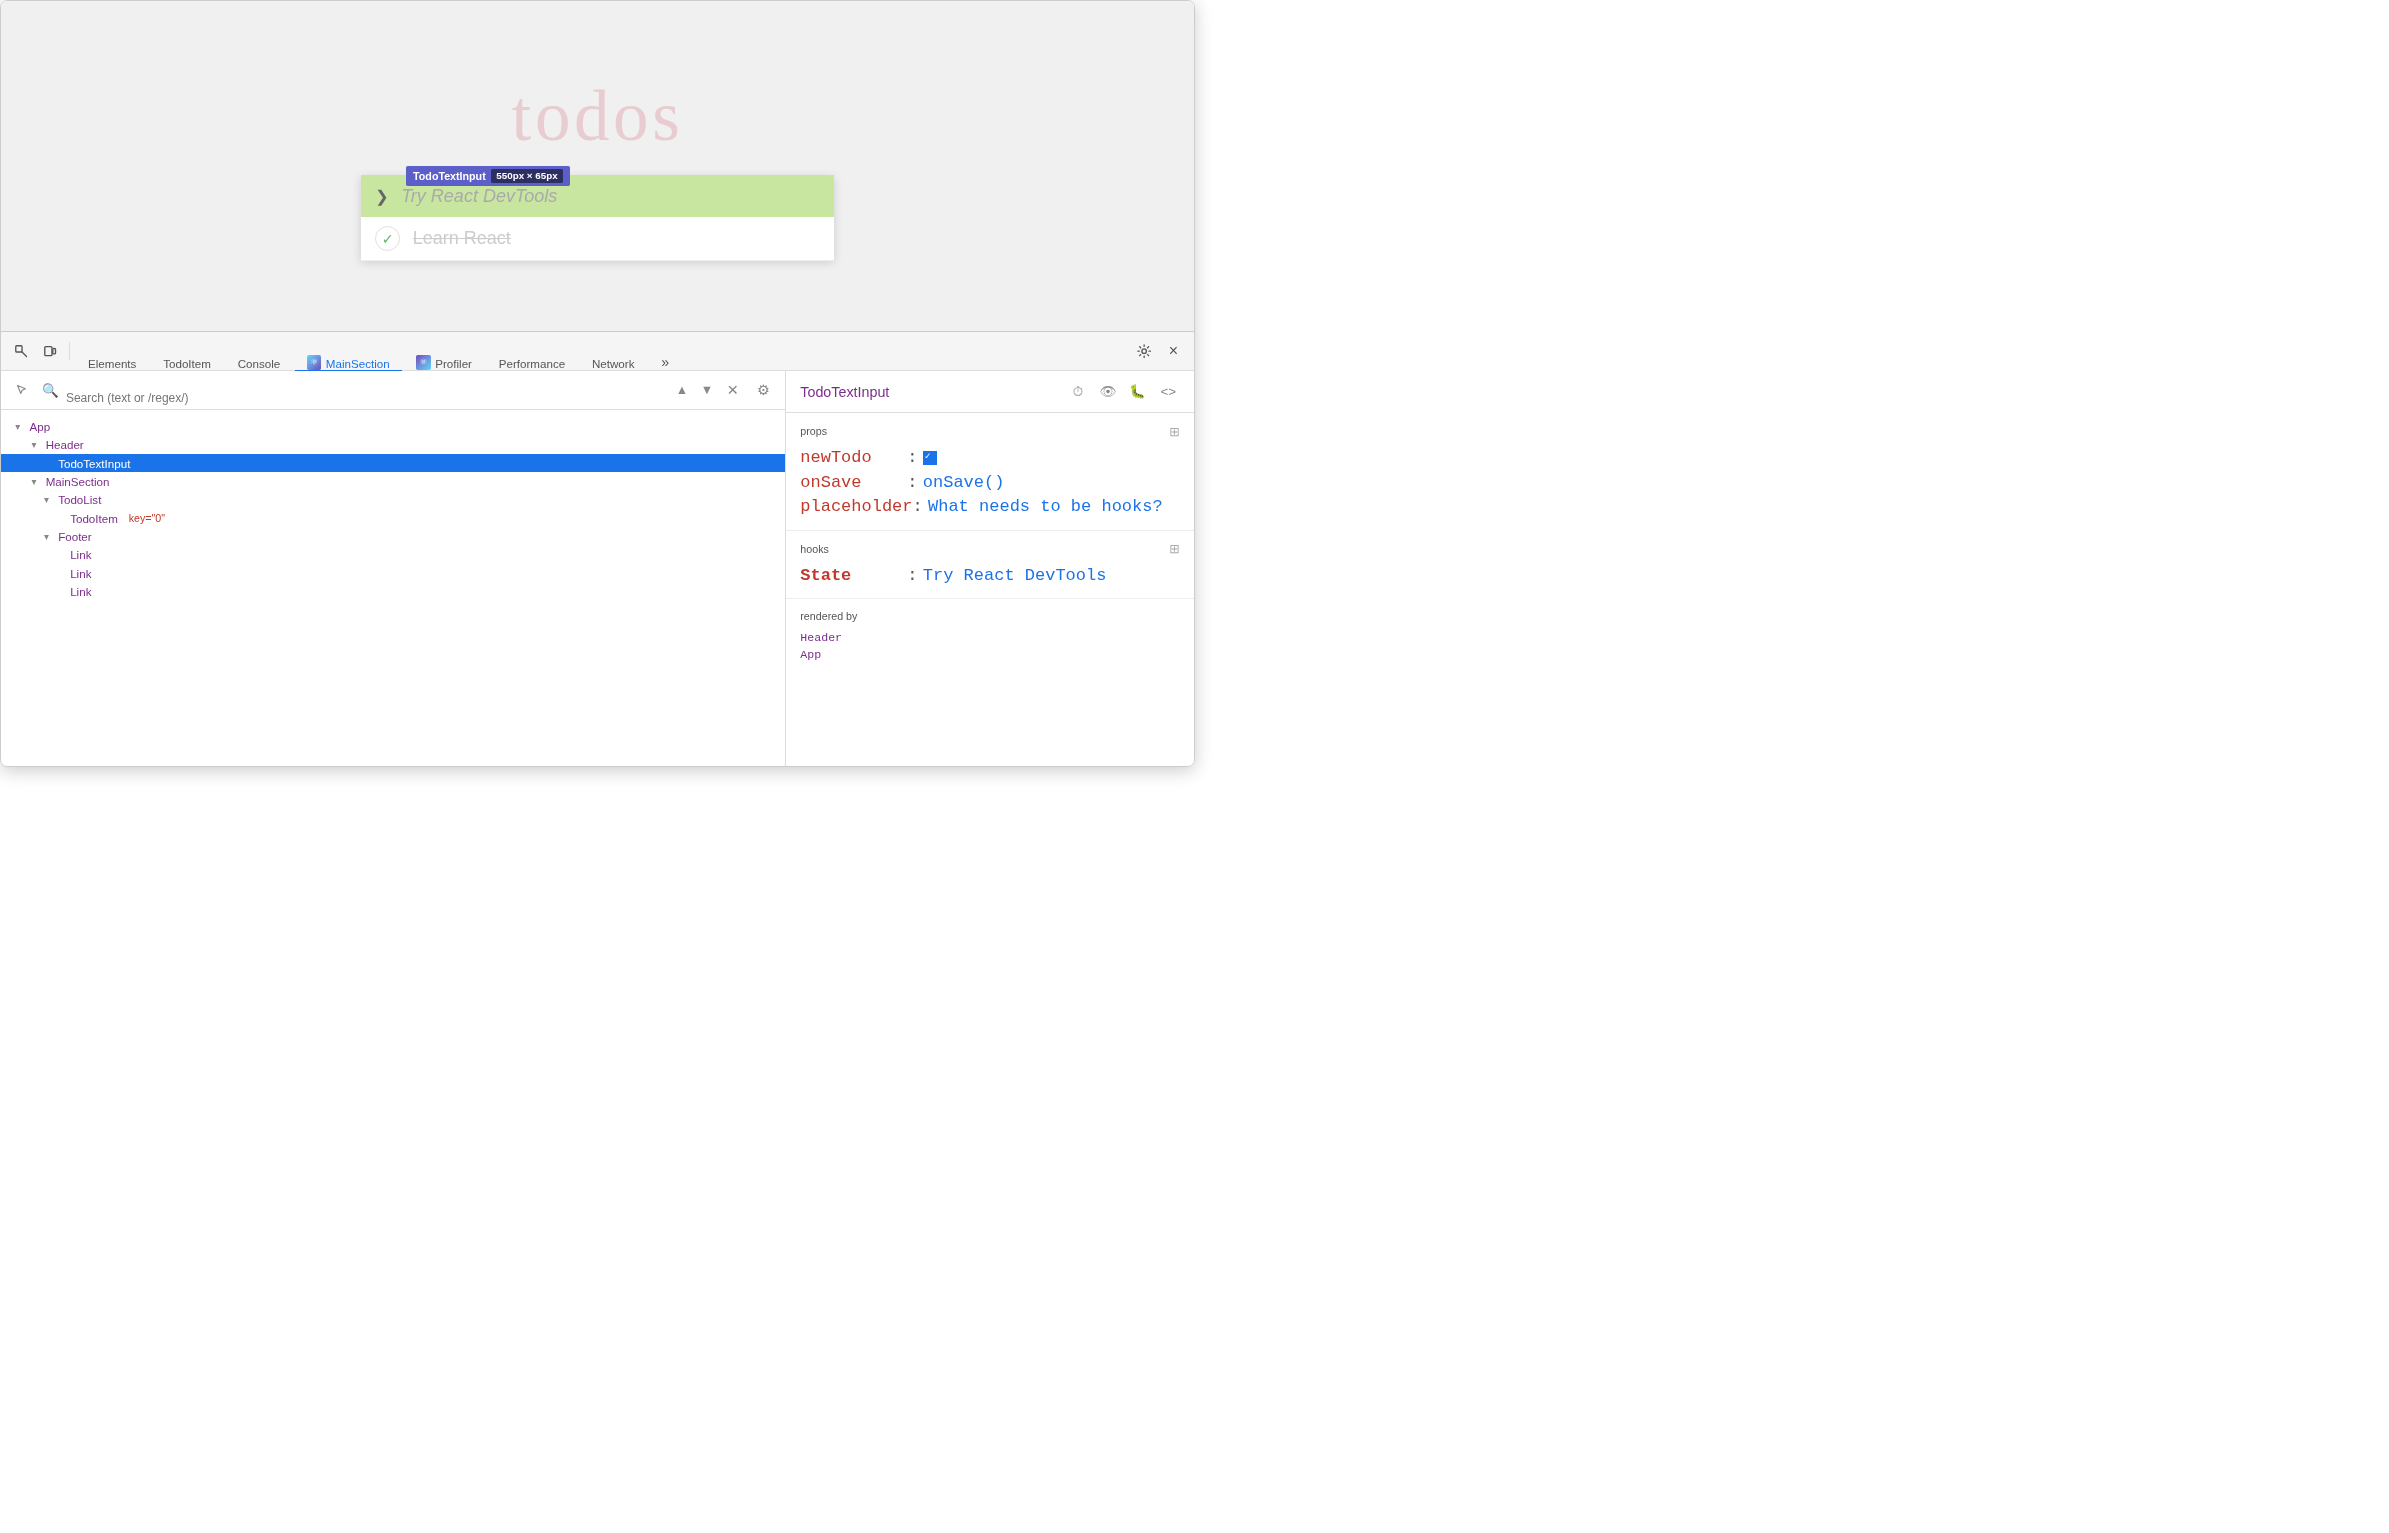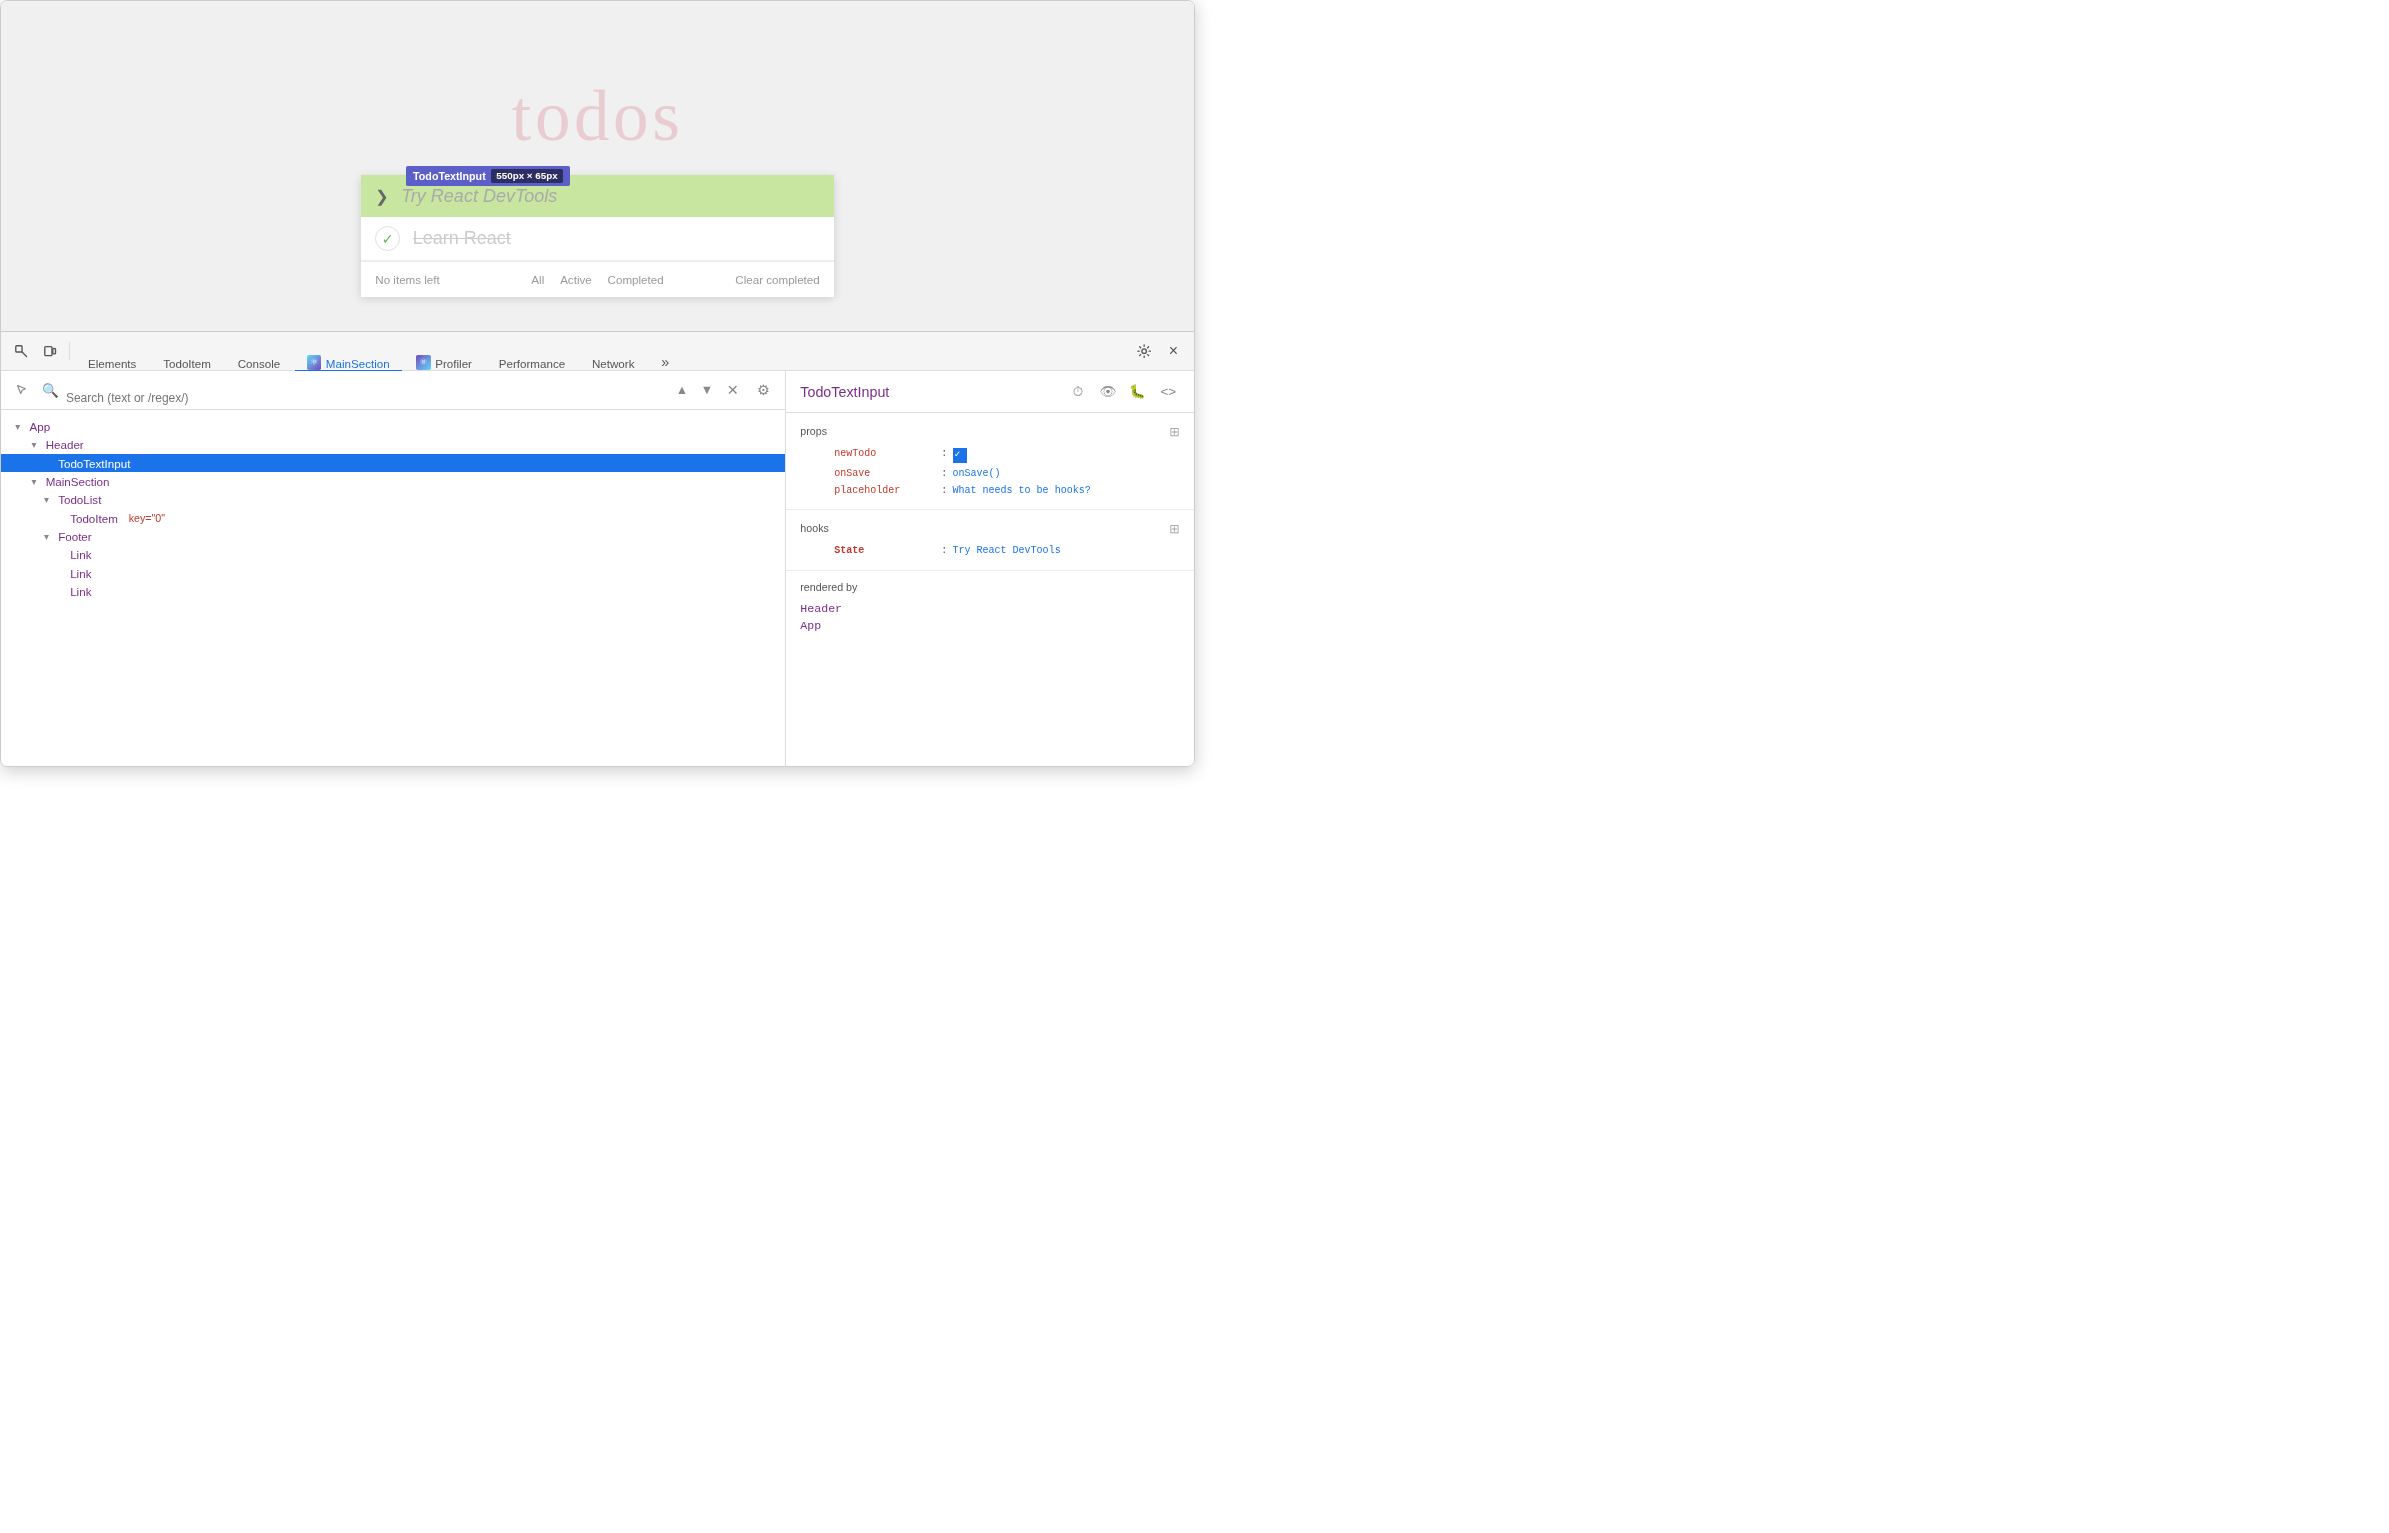--- a/index.html
+++ b/index.html
@@ -424,25 +424,24 @@
     }
 
     .section-expand {
       color: #aaa;
       font-size: 12.5px;
       cursor: pointer;
     }
 
     .prop-row {
       display: flex;
-      align-items: flex-start;
+      align-items: center;
       padding: 2.7px 0;
-      font-size: 10px;
+      font-size: 17px;
       font-family: 'Courier New', Courier, monospace;
-      margin-left: 34px;
     }
 
     .prop-name {
       color: #c0392b;
       min-width: 107px;
     }
 
     .prop-colon {
       color: #555;
       margin-right: 5.3px;
@@ -506,29 +505,20 @@
         <span class="chevron-down">❯</span>
         <div class="todo-text-display">Try React DevTools</div>
       </div>
     </div>
 
     <div class="todo-learn-section">
       <div class="todo-checkbox">✓</div>
       <span class="todo-item-text">Learn React</span>
     </div>
 
-    <div class="todo-footer">
-      <div class="todo-footer-left">No items left</div>
-      <div class="todo-footer-center">
-        <span>All</span>
-        <span>Active</span>
-        <span>Completed</span>
-      </div>
-      <div class="todo-footer-right">Clear completed</div>
-    </div>
   </div>
 </div>
 
 <div class="devtools">
 
   <div class="devtools-toolbar">
     <button class="dt-icon-btn" title="Inspect element">
       <svg width="14.3" height="14.3" viewBox="0 0 16 16" fill="none" xmlns="http://www.w3.org/2000/svg">
         <rect x="2" y="2" width="7" height="7" rx="1" stroke="#555" stroke-width="1.5" fill="none"></rect>
         <line x1="9" y1="9" x2="14" y2="14" stroke="#555" stroke-width="1.5" stroke-linecap="round"></line>

